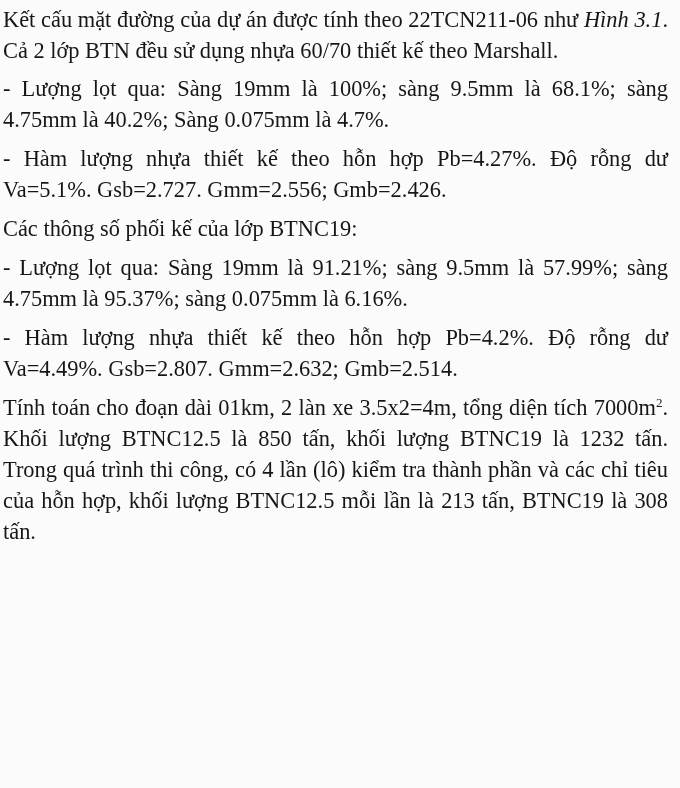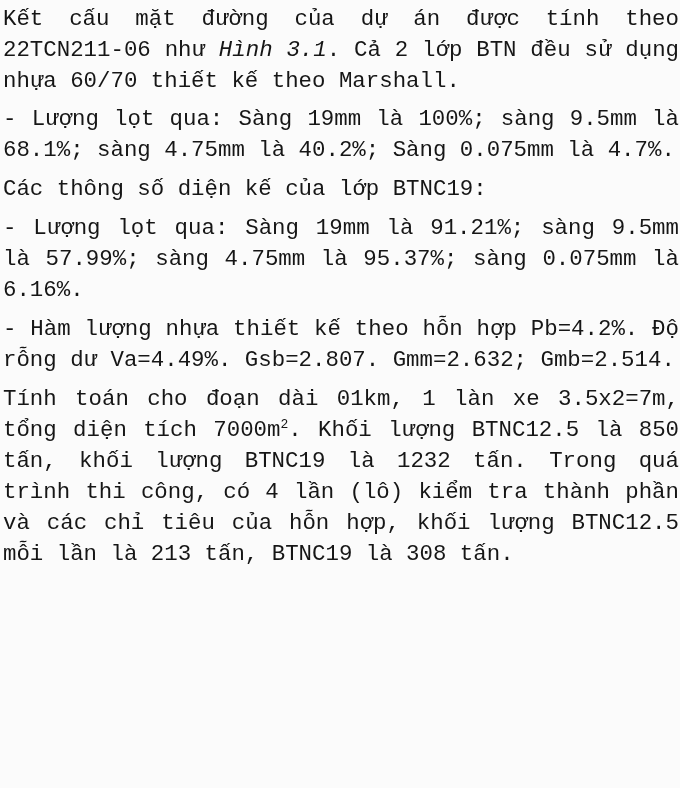--- a/index.html
+++ b/index.html
@@ -4,33 +4,34 @@
 <style>
   html, body { margin: 0; padding: 0; }
   body {
     width: 680px; height: 788px; overflow: hidden;
     background: #fbfbfb;
     color: #161616;
     font-family: "Liberation Serif", "DejaVu Serif", serif;
     font-size: 22.4px;
     line-height: 31px;
   }
-  .page { padding: 4px 1px 0 3px; font-family: Liberation Mono, monospace; }
+  .page { padding: 4px 12px 0 3px; }
   p { margin: 0 0 8px 0; text-align: justify; text-align-last: left; }
   p.l1 { margin-bottom: 7px; }
   em { font-style: italic; }
   sup { font-size: 13px; line-height: 0; vertical-align: super; }
 </style>
 </head>
 <body>
 
 <div class="page">
   <p class="l1"><span>Kết cấu mặt đường của dự án được tính theo 22TCN211-06 như </span><em>Hình 3.1</em><span>. Cả 2 lớp BTN đều sử dụng nhựa 60/70 thiết kế theo Marshall.</span></p>
 
   <p>- Lượng lọt qua: Sàng 19mm là 100%; sàng 9.5mm là 68.1%; sàng 4.75mm là 40.2%; Sàng 0.075mm là 4.7%.</p>
+  <p>- Hàm lượng nhựa thiết kế theo hỗn hợp Pb=4.27%. Độ rỗng dư Va=5.1%. Gsb=2.727. Gmm=2.556; Gmb=2.426.</p>
 
-  <p>Các thông số diện kế của lớp BTNC19:</p>
+  <p>Các thông số phối kế của lớp BTNC19:</p>
   <p>- Lượng lọt qua: Sàng 19mm là 91.21%; sàng 9.5mm là 57.99%; sàng 4.75mm là 95.37%; sàng 0.075mm là 6.16%.</p>
   <p>- Hàm lượng nhựa thiết kế theo hỗn hợp Pb=4.2%. Độ rỗng dư Va=4.49%. Gsb=2.807. Gmm=2.632; Gmb=2.514.</p>
 
 
-  <p><span>Tính toán cho đoạn dài 01km, 1 làn xe 3.5x2=7m, tổng diện tích 7000m</span><sup>2</sup><span>. Khối lượng BTNC12.5 là 850 tấn, khối lượng BTNC19 là 1232 tấn. Trong quá trình thi công, có 4 lần (lô) kiểm tra thành phần và các chỉ tiêu của hỗn hợp, khối lượng BTNC12.5 mỗi lần là 213 tấn, BTNC19 là 308 tấn.</span></p>
+  <p><span>Tính toán cho đoạn dài 01km, 2 làn xe 3.5x2=4m, tổng diện tích 7000m</span><sup>2</sup><span>. Khối lượng BTNC12.5 là 850 tấn, khối lượng BTNC19 là 1232 tấn. Trong quá trình thi công, có 4 lần (lô) kiểm tra thành phần và các chỉ tiêu của hỗn hợp, khối lượng BTNC12.5 mỗi lần là 213 tấn, BTNC19 là 308 tấn.</span></p>
 </div>
 
 </body></html>

